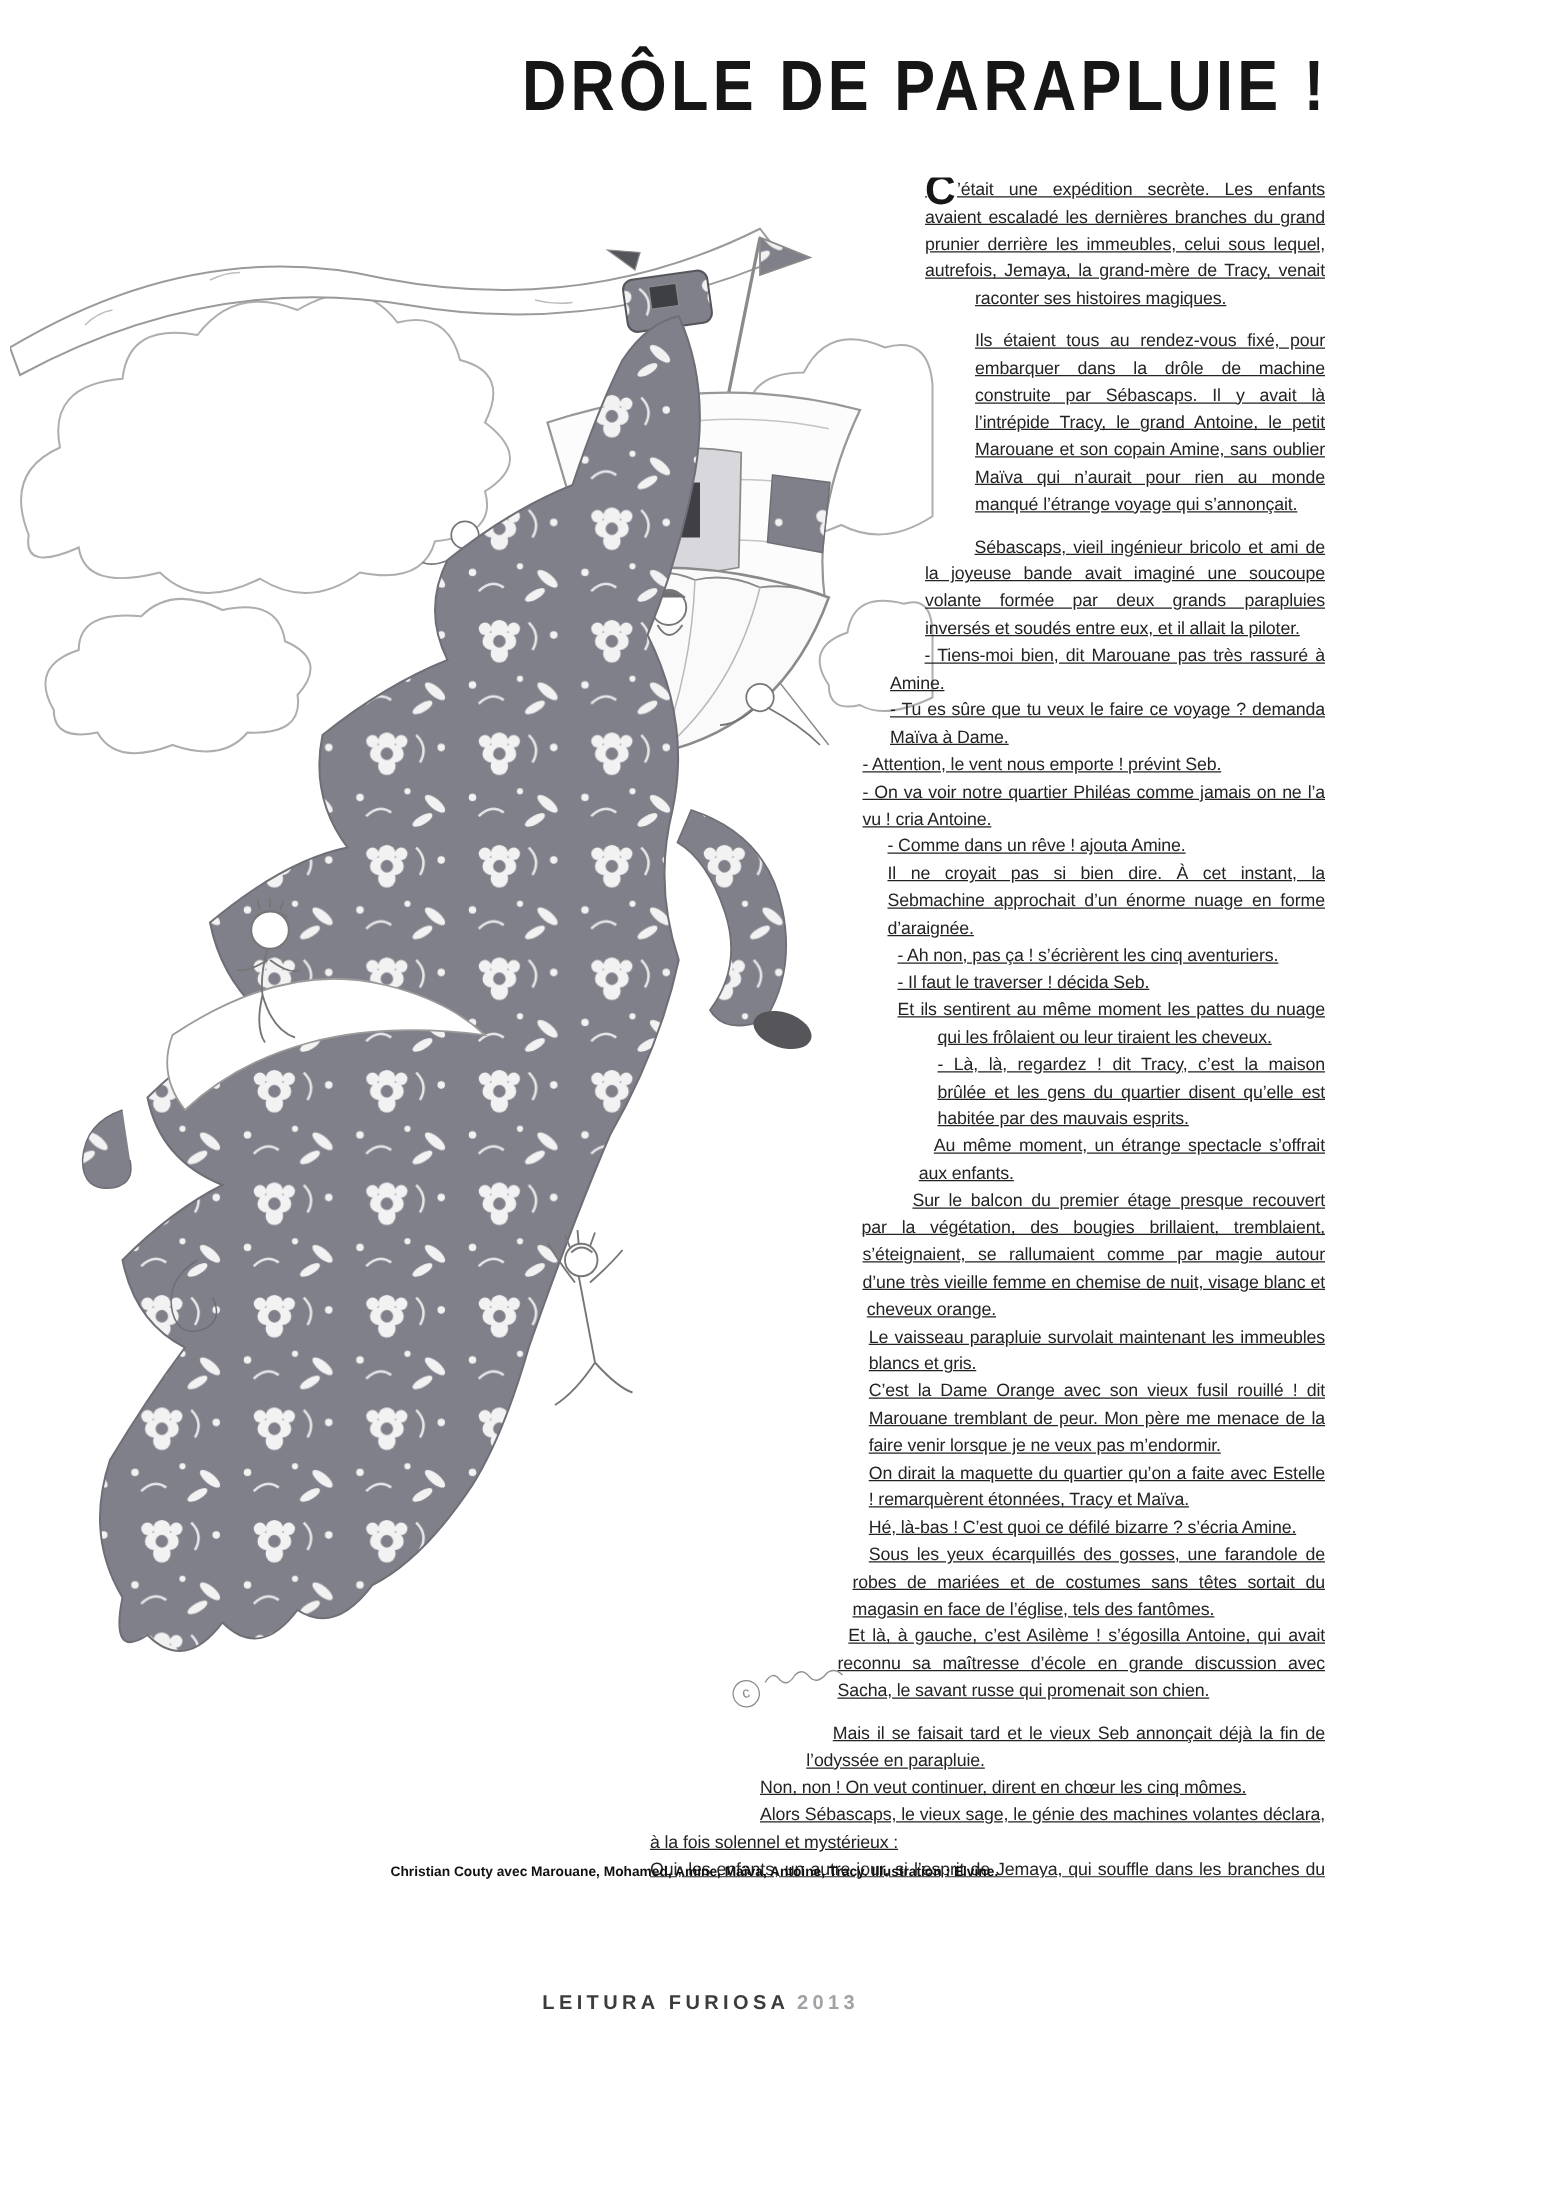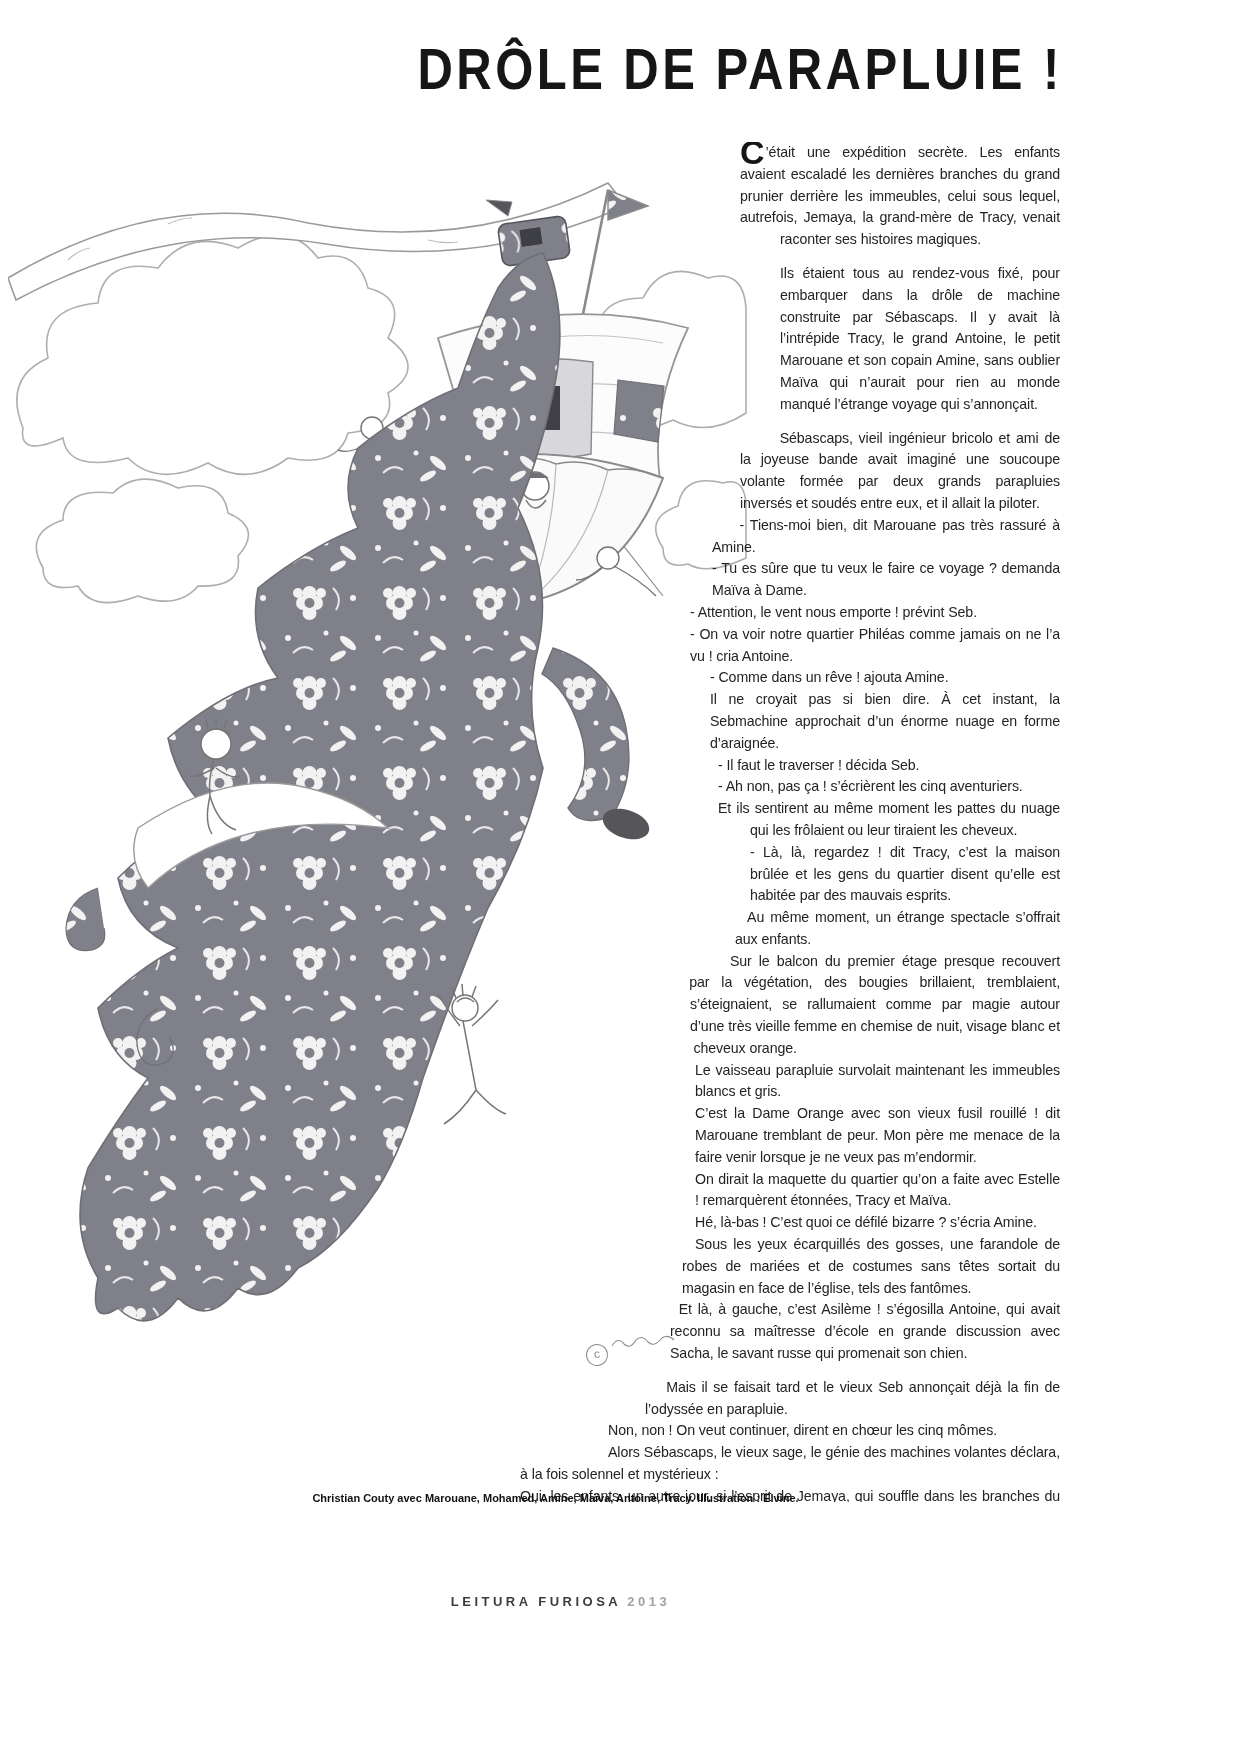--- a/index.html
+++ b/index.html
@@ -11,21 +11,21 @@
   
   .title-wrap{position:absolute;top:36px;left:0;right:126px;text-align:right;}
   .title{
     display:inline-block;font-size:57px;font-weight:800;letter-spacing:4px;
     transform:scaleX(.86);transform-origin:center;color:#161616;white-space:nowrap;
   }
   
   .story{
     position:absolute;left:40px;top:142px;width:1020px;height:1360px;
     overflow:hidden;text-align:justify;
-    font-size:14.2px;line-height:21.8px;letter-spacing:-.1px;color:#232323;
+    font-size:14.2px;line-height:21.8px;letter-spacing:-.1px;color:#232323;text-decoration:underline;
   }
   .art-spacer{
     float:left;width:740px;height:1360px;shape-margin:10px;
     shape-outside:polygon(0px 0px,690px 0px,690px 106px,730px 108px,730px 283px,
       690px 288px,690px 370px,662px 374px,662px 446px,640px 451px,640px 536px,
       660px 539px,660px 622px,668px 626px,668px 689px,700px 693px,700px 758px,
       685px 763px,685px 800px,592px 804px,592px 824px,615px 828px,615px 852px,
       640px 856px,640px 920px,645px 923px,645px 1102px,632px 1106px,632px 1150px,
       620px 1154px,620px 1227px,595px 1231px,595px 1265px,558px 1269px,
       558px 1303px,470px 1307px,470px 1360px,0px 1360px);
@@ -44,21 +44,21 @@
     background:rgba(255,255,255,.6);
   }
   .sig-scribble{position:absolute;left:608px;top:1332px;width:70px;height:20px;}
   
   .credit{
     position:absolute;top:1492px;left:0;right:130px;text-align:center;
     font-size:11px;font-weight:700;color:#111;
   }
   .footer{
     position:absolute;top:1594px;left:0;right:120px;text-align:center;
-    font-size:13px;font-weight:700;letter-spacing:3.5px;color:#3c3c3c;
+    font-size:16px;font-weight:700;letter-spacing:3.5px;color:#3c3c3c;
   }
   .footer .year{color:#a2a2a6;margin-left:6px;}
   
   .art{position:absolute;left:8px;top:128px;width:740px;height:1300px;}
 </style>
 </head>
 <body>
 
 <div class="page">
 
@@ -178,22 +178,22 @@
     <div class="art-spacer"></div>
     <p><span class="dropcap">C</span><span>’était une expédition secrète. Les enfants avaient escaladé les dernières branches du grand prunier derrière les immeubles, celui sous lequel, autrefois, Jemaya, la grand-mère de Tracy, venait raconter ses histoires magiques.</span></p>
     <p class="psp">Ils étaient tous au rendez-vous fixé, pour embarquer dans la drôle de machine construite par Sébascaps. Il y avait là l’intrépide Tracy, le grand Antoine, le petit Marouane et son copain Amine, sans oublier Maïva qui n’aurait pour rien au monde manqué l’étrange voyage qui s’annonçait.</p>
     <p class="psp">Sébascaps, vieil ingénieur bricolo et ami de la joyeuse bande avait imaginé une soucoupe volante formée par deux grands parapluies inversés et soudés entre eux, et il allait la piloter.</p>
     <p>- Tiens-moi bien, dit Marouane pas très rassuré à Amine.</p>
     <p>- Tu es sûre que tu veux le faire ce voyage ? demanda Maïva à Dame.</p>
     <p>- Attention, le vent nous emporte ! prévint Seb.</p>
     <p>- On va voir notre quartier Philéas comme jamais on ne l’a vu ! cria Antoine.</p>
     <p>- Comme dans un rêve ! ajouta Amine.</p>
     <p>Il ne croyait pas si bien dire. À cet instant, la Sebmachine approchait d’un énorme nuage en forme d’araignée.</p>
+    <p>- Ah non, pas ça ! s’écrièrent les cinq aventuriers.</p>
     <p>- Il faut le traverser ! décida Seb.</p>
-    <p>- Ah non, pas ça ! s’écrièrent les cinq aventuriers.</p>
     <p>Et ils sentirent au même moment les pattes du nuage qui les frôlaient ou leur tiraient les cheveux.</p>
     <p>- Là, là, regardez ! dit Tracy, c’est la maison brûlée et les gens du quartier disent qu’elle est habitée par des mauvais esprits.</p>
     <p>Au même moment, un étrange spectacle s’offrait aux enfants.</p>
     <p>Sur le balcon du premier étage presque recouvert par la végétation, des bougies brillaient, tremblaient, s’éteignaient, se rallumaient comme par magie autour d’une très vieille femme en chemise de nuit, visage blanc et cheveux orange.</p>
     <p>Le vaisseau parapluie survolait maintenant les immeubles blancs et gris.</p>
     <p>C’est la Dame Orange avec son vieux fusil rouillé ! dit Marouane tremblant de peur. Mon père me menace de la faire venir lorsque je ne veux pas m’endormir.</p>
     <p>On dirait la maquette du quartier qu’on a faite avec Estelle ! remarquèrent étonnées, Tracy et Maïva.</p>
     <p>Hé, là-bas ! C’est quoi ce défilé bizarre ? s’écria Amine.</p>
     <p>Sous les yeux écarquillés des gosses, une farandole de robes de mariées et de costumes sans têtes sortait du magasin en face de l’église, tels des fantômes.</p>
     <p>Et là, à gauche, c’est Asilème ! s’égosilla Antoine, qui avait reconnu sa maîtresse d’école en grande discussion avec Sacha, le savant russe qui promenait son chien.</p>

